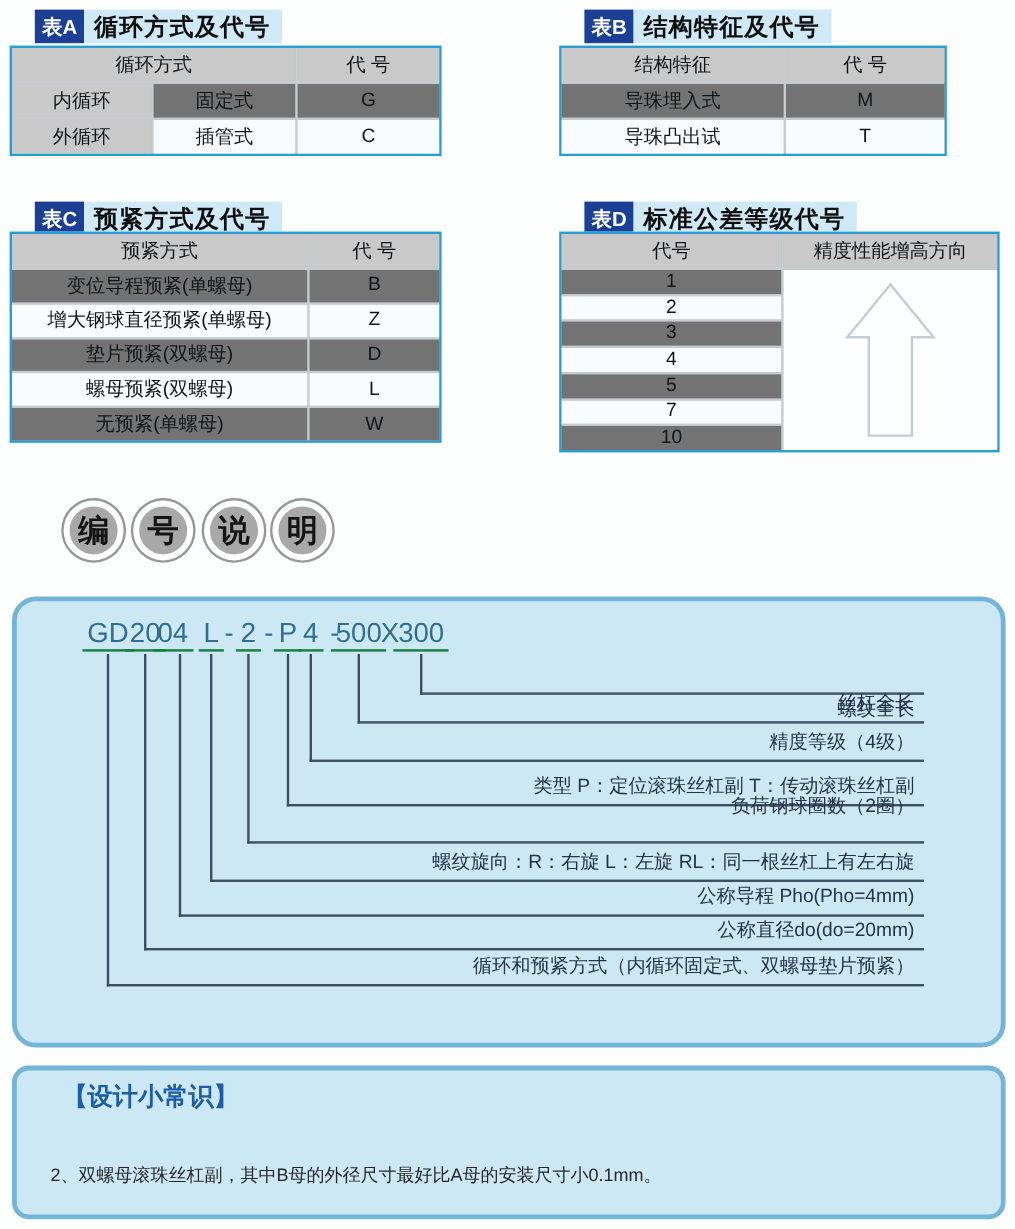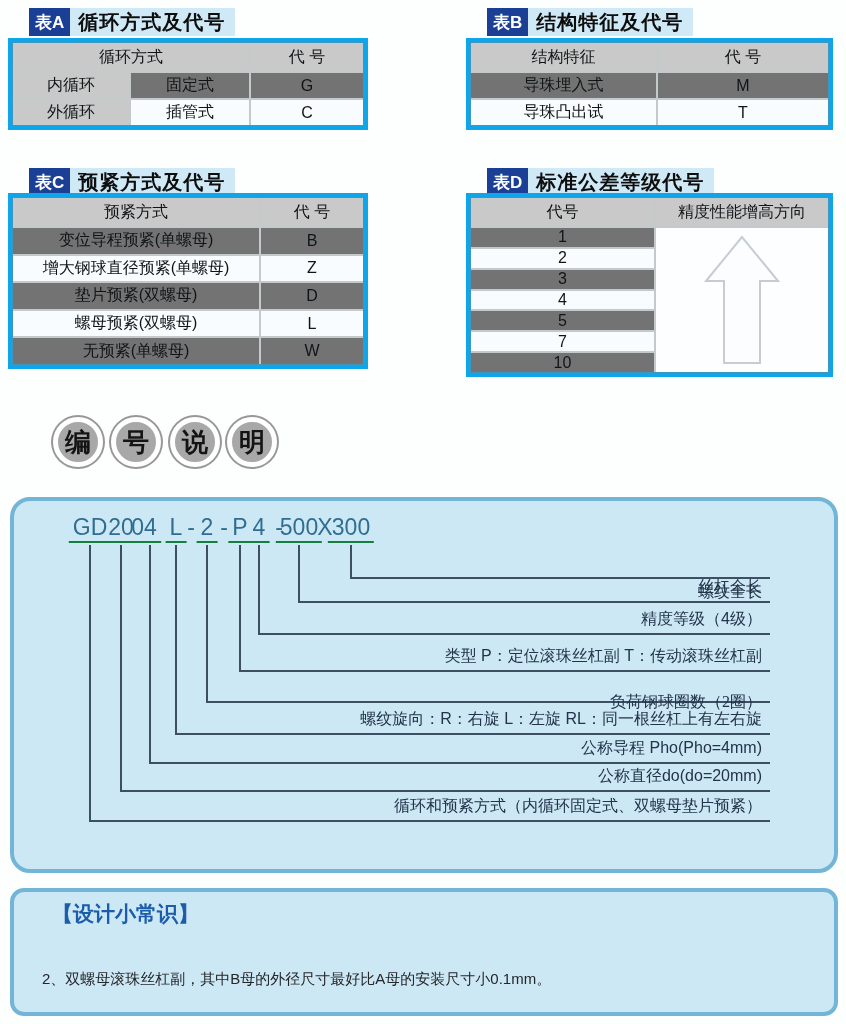--- a/index.html
+++ b/index.html
@@ -13,21 +13,21 @@
     background:#1a3f94;color:#ffffff;font-weight:bold;font-size:17px;
     display:flex;align-items:center;justify-content:center;padding:0 6px;
   }
   .strip{
     background:#cfe9f6;color:#0e0e0e;font-weight:bold;font-size:20px;
     display:flex;align-items:center;padding:0 10px 0 8px;letter-spacing:1px;
   }
   
   .tbl{
     position:absolute;display:grid;gap:2px;background:#ffffff;
-    border:5px solid #0ea5e9;box-sizing:border-box;
+    border:2px solid #0ea5e9;box-sizing:border-box;
   }
   .cell{
     display:flex;align-items:center;justify-content:center;
     font-size:16px;color:#111417;box-shadow:0 0 0 1px rgba(125,135,142,.45);
     white-space:nowrap;
   }
   .cell.gray{background:#c9c9c9;}
   .cell.blue{background:#737373;}
   .cell.white{background:#f8fcfe;}
   .cell.arrowcell{background:#fcfeff;}
@@ -77,21 +77,21 @@
       <div class="cell blue">G</div>
       <div class="cell gray">外循环</div>
       <div class="cell white">插管式</div>
       <div class="cell white">C</div>
     </div>
 
   <div class="tbl-title" style="left:466px;top:8px;">
     <span class="badge">表B</span>
     <span class="strip">结构特征及代号</span>
   </div>
-  <div class="tbl" id="tbl-b" style="left:466px;top:38px;width:367px;height:92px;grid-template-columns:185px 1fr;grid-template-rows:28px 1fr 1fr;">
+  <div class="tbl" id="tbl-b" style="left:466px;top:38px;width:323px;height:92px;grid-template-columns:185px 1fr;grid-template-rows:28px 1fr 1fr;">
       <div class="cell gray">结构特征</div>
       <div class="cell gray">代 号</div>
       <div class="cell blue">导珠埋入式</div>
       <div class="cell blue">M</div>
       <div class="cell white">导珠凸出试</div>
       <div class="cell white">T</div>
     </div>
 
   <div class="tbl-title" style="left:8px;top:168px;">
     <span class="badge">表C</span>
@@ -166,21 +166,21 @@
       <div class="vline" style="left: 350px; top: 545px; height: 34px;"></div>
       <div class="hline" style="left: 350px; top: 577px; width: 420px;"></div>
       <div class="dlabel" style="top: 553px; margin-top: 29px;">螺纹全长</div>
       <div class="hline" style="left: 298px; top: 601px; width: 472px;"></div>
       <div class="dlabel" style="top: 577px;">丝杠全长</div>
       <div class="hline" style="left: 258px; top: 633px; width: 512px;"></div>
       <div class="dlabel" style="top: 609px;">精度等级（4级）</div>
       <div class="hline" style="left: 239px; top: 670px; width: 531px;"></div>
       <div class="dlabel" style="top: 646px;">类型 P：定位滚珠丝杠副 T：传动滚珠丝杠副</div>
       <div class="hline" style="left: 206px; top: 701px; width: 564px;"></div>
-      <div class="dlabel" style="top: 692px; font-family: Liberation Serif, serif;">负荷钢球圈数（2圈）</div>
+      <div class="dlabel" style="top: 663px;">负荷钢球圈数（2圈）</div>
       <div class="hline" style="left: 175px; top: 733px; width: 595px;"></div>
       <div class="dlabel" style="top: 709px;">螺纹旋向：R：右旋 L：左旋 RL：同一根丝杠上有左右旋</div>
       <div class="hline" style="left: 149px; top: 762px; width: 621px;"></div>
       <div class="dlabel" style="top: 738px;">公称导程 Pho(Pho=4mm)</div>
       <div class="hline" style="left: 120px; top: 790px; width: 650px;"></div>
       <div class="dlabel" style="top: 766px;">公称直径do(do=20mm)</div>
       <div class="hline" style="left: 89px; top: 820px; width: 681px;"></div>
       <div class="dlabel" style="top: 796px;">循环和预紧方式（内循环固定式、双螺母垫片预紧）</div>
     </div>
 

